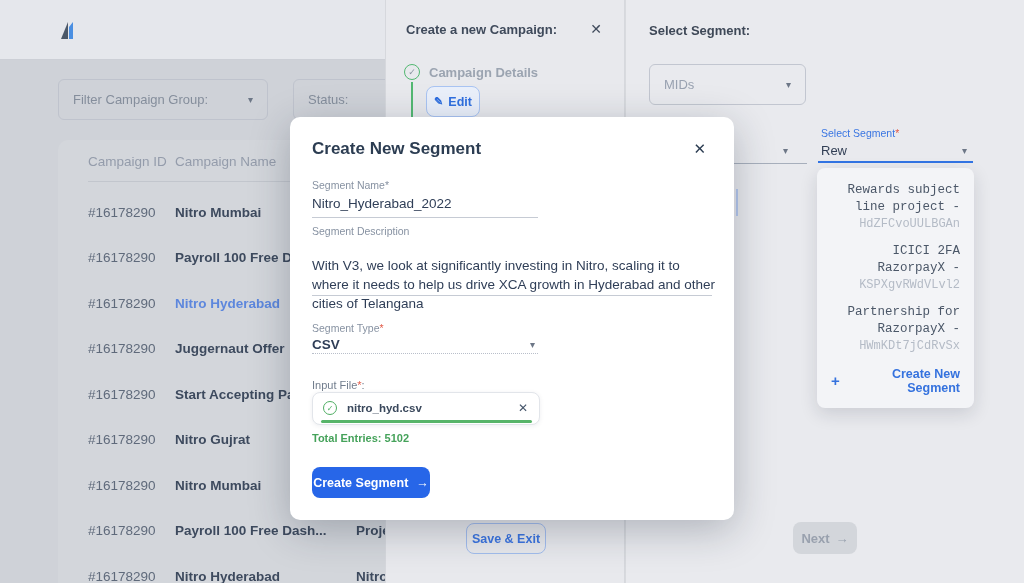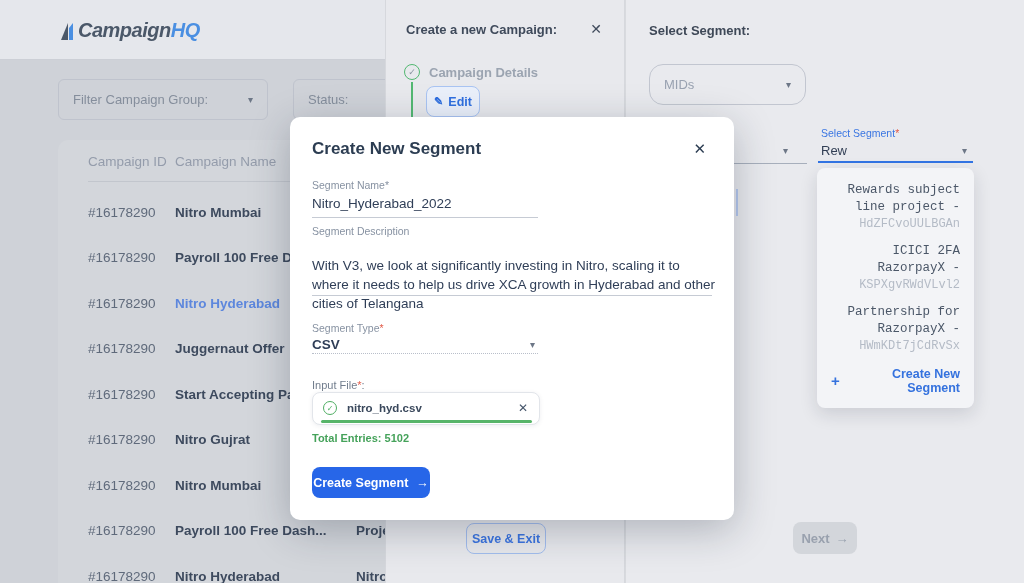--- a/index.html
+++ b/index.html
@@ -36,21 +36,21 @@
   .cp-check-circle { width:16px; height:16px; border:1.5px solid #53b872; border-radius:50%; display:flex; align-items:center; justify-content:center; font-size:9px; color:#8a93a0; }
   .cp-step-label { font-size:13px; font-weight:600; color:#9ba4b1; }
   .cp-vline { position:absolute; left:25px; top:82px; width:2px; height:35px; background:#53b872; }
   .cp-edit-btn { position:absolute; left:40px; top:86px; width:54px; height:31px; background:#eaf0fb; border:1px solid #a9c4f3; border-radius:8px; display:flex; align-items:center; justify-content:center; gap:5px; font-size:12.5px; font-weight:700; color:#2f6fe0; }
   .cp-edit-btn .pencil { font-size:11px; }
   .cp-save-exit { position:absolute; left:80px; top:523px; width:80px; height:31px; border:1px solid #a3bdee; border-radius:8px; display:flex; align-items:center; justify-content:center; font-size:12.5px; font-weight:700; color:#3b74e0; }
 
   
   .segment-panel { position:absolute; left:625px; top:0; width:399px; height:583px; background:#e9eaee; border-left:1px solid #d8dade;text-align:right; }
   .sp-title { position:absolute; left:23px; top:23px; font-size:13px; font-weight:700; color:#3e4857; }
-  .sp-mids { position:absolute; left:23px; top:64px; width:157px; height:41px; border:1px solid #c2c6d0; border-radius:14px; display:flex; align-items:center; padding:0 14px; font-size:13px; color:#99a2b1; }
+  .sp-mids { position:absolute; left:23px; top:64px; width:157px; height:41px; border:1px solid #c2c6d0; border-radius:6px; display:flex; align-items:center; padding:0 14px; font-size:13px; color:#99a2b1; }
   .sp-mids .caret { margin-left:auto; }
   .sp-hidden-underline { position:absolute; left:108px; top:163px; width:73px; height:1px; background:#a7afbc; }
   .sp-hidden-caret { position:absolute; left:157px; top:146px; }
   .sp-blue-sliver { position:absolute; left:110px; top:189px; width:2px; height:27px; background:#b5c8ef; }
   .sp-field-label { position:absolute; left:195px; top:127px; font-size:10.5px; color:#3a76e2; }
   .sp-field-label .mark-red { color:#e25c4a; }
   .sp-field-value { position:absolute; left:195px; top:143px; font-size:13px; color:#323f55; }
   .sp-field-caret { position:absolute; left:336px; top:146px; }
   .sp-field-underline { position:absolute; left:192px; top:161px; width:155px; height:2px; background:#3274e4; }
   .sp-menu { position:absolute; left:191px; top:168px; width:157px; background:#f3f4f7; border-radius:8px; box-shadow:0 6px 18px rgba(20,30,50,0.14); padding:14px 14px 13px 14px; }
@@ -91,21 +91,20 @@
 <body>
 
 <div class="screen">
 
   <div class="top-header">
     <div class="logo">
       <svg width="15" height="22" viewBox="0 0 15 22">
         <polygon points="1,20 8,3 8,20" fill="#4b5869"></polygon>
         <polygon points="9,8 13,3 13,20 9,20" fill="#4a8fe2"></polygon>
       </svg>
-      <span><span class="logo-dark">Campaign</span><span class="logo-blue">HQ</span></span>
     </div>
   </div>
 
   <div class="filter-box filter-group">
     <span>Filter Campaign Group:</span>
     <span class="caret">▾</span>
   </div>
   <div class="filter-box filter-status">
     <span>Status:</span>
   </div>

